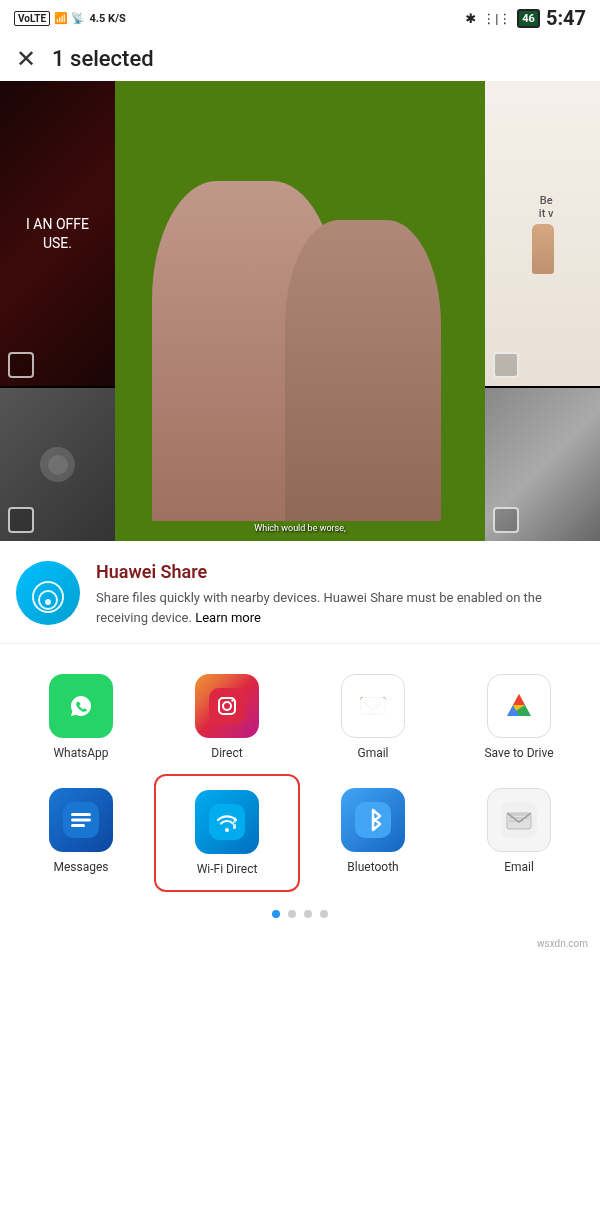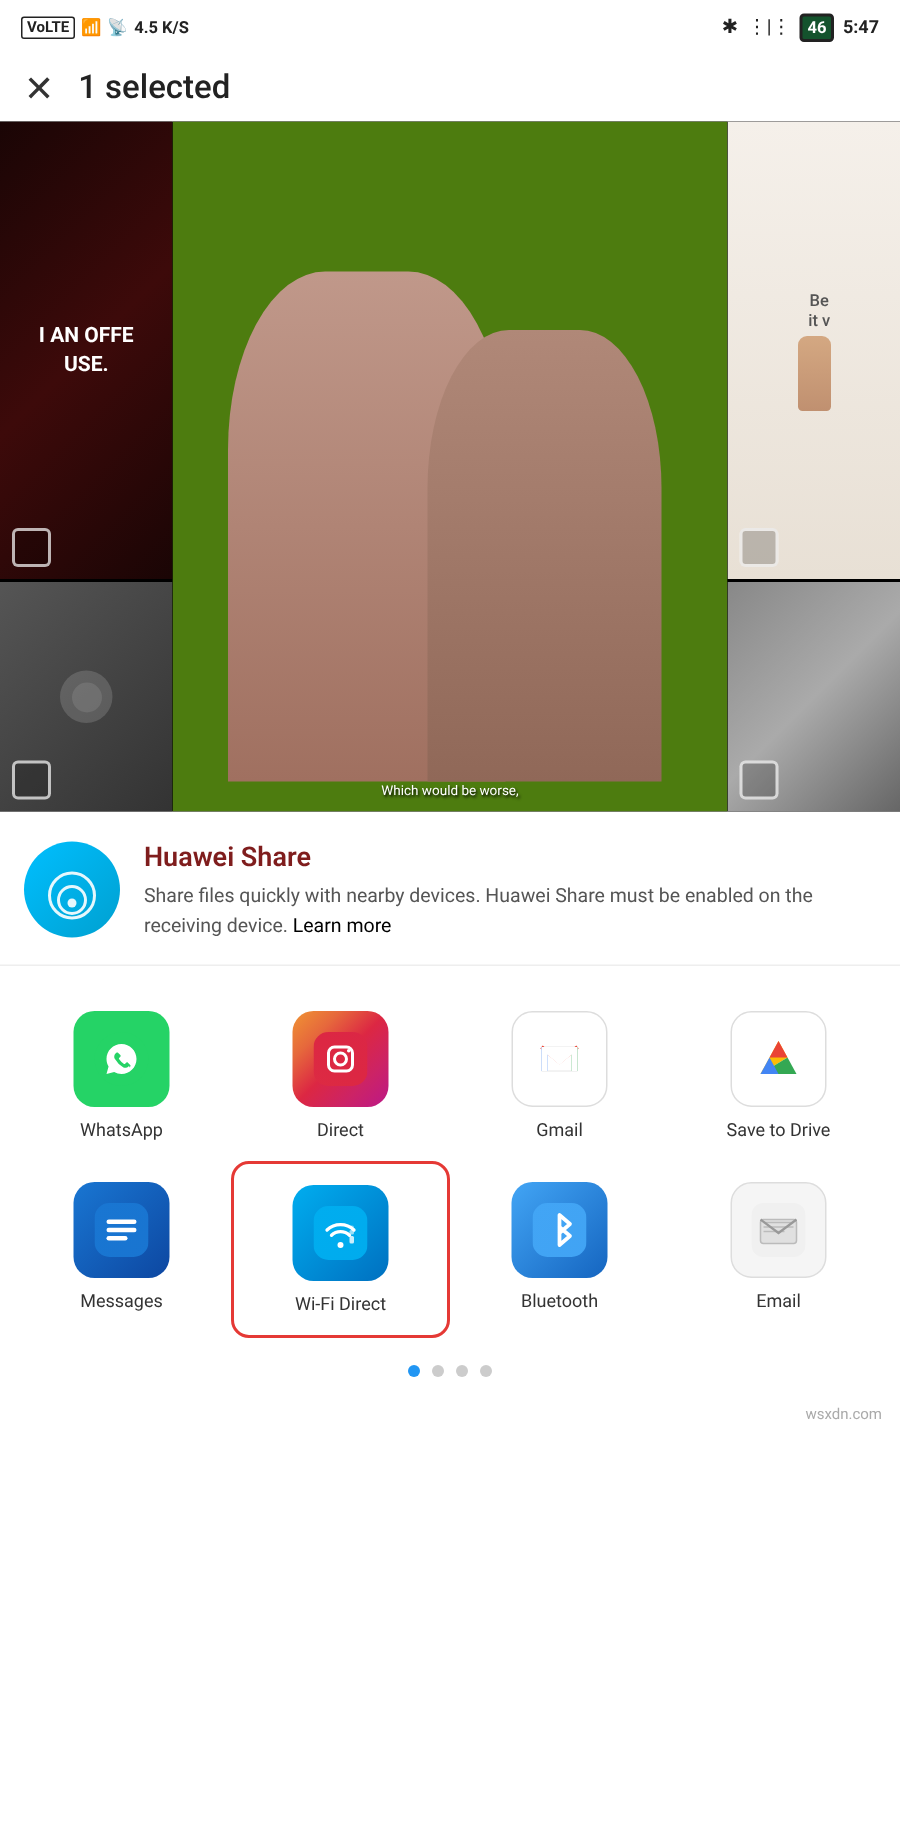--- a/index.html
+++ b/index.html
@@ -117,21 +117,21 @@
     .dark-photo {
       width: 100%;
       height: 100%;
       background: linear-gradient(135deg, #1a0505 0%, #3d0a0a 50%, #1a0505 100%);
       display: flex;
       align-items: center;
       justify-content: center;
     }
     .dark-photo-text {
       font-size: 14px;
-      font-weight: bold;
+      font-weight: normal;
       color: #fff;
       text-align: center;
       line-height: 1.3;
       padding: 8px;
     }
 
     
     .light-photo {
       width: 100%;
       height: 100%;
@@ -277,21 +277,21 @@
   <div class="status-left">
     <span style="border:1.5px solid #222;padding:1px 3px;font-size:10px;border-radius:2px;">VoLTE</span>
     <span>📶</span>
     <span>📡</span>
     <span>4.5 K/S</span>
   </div>
   <div class="status-right">
     <span>✱</span>
     <span>⋮|⋮</span>
     <span class="battery-box">46</span>
-    <span style="font-size:12px;font-weight:bold;">5:47</span>
+    <span style="font-size:20px;font-weight:bold;">5:47</span>
   </div>
 </div>
 
 <div class="top-bar">
   <span class="close-btn">✕</span>
   <span class="selected-title">1 selected</span>
 </div>
 
 <div class="photo-grid">
 

